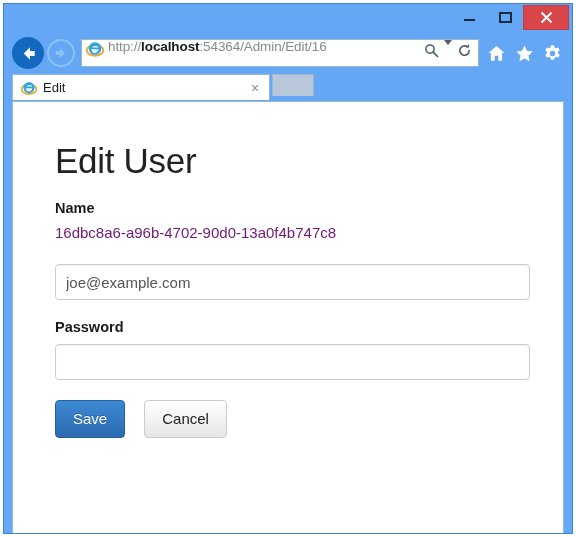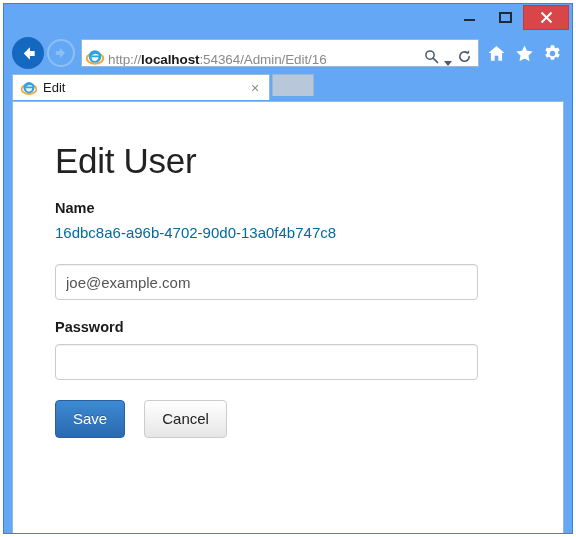--- a/index.html
+++ b/index.html
@@ -109,21 +109,21 @@
 
   .addressbar {
     flex: 1 1 auto;
     height: 28px;
     margin-left: 6px;
     margin-right: 6px;
     background: #ffffff;
     border: 1px solid #9ab8d4;
     box-sizing: border-box;
     display: flex;
-    align-items: flex-end;
+    align-items: flex-start;
     padding: 0 4px 0 4px;
     min-width: 0;
   }
   .ie-favicon {
     width: 18px;
     height: 18px;
     flex: 0 0 auto;
     margin-right: 4px;
   }
   .url-text {
@@ -259,28 +259,28 @@
   }
   .field-label {
     font-size: 14.5px;
     font-weight: bold;
     color: #1a1a1a;
     margin: 0 0 8px 0;
     line-height: 1.1;
   }
   .static-value {
     font-size: 15px;
-    color: #0369a1;
+    color: #701a75;
     margin: 0 0 22px 0;
     line-height: 1.2;
   }
   .form-group { margin-bottom: 20px; }
   .form-control {
     display: block;
-    width: 423px;
+    width: 475px;
     height: 36px;
     box-sizing: border-box;
     padding: 4px 10px;
     font-size: 15px;
     font-family: "Liberation Sans", sans-serif;
     color: #555555;
     background: #ffffff;
     border: 1px solid #cccccc;
     border-radius: 4px;
     box-shadow: inset 0 1px 1px rgba(0,0,0,0.06);

